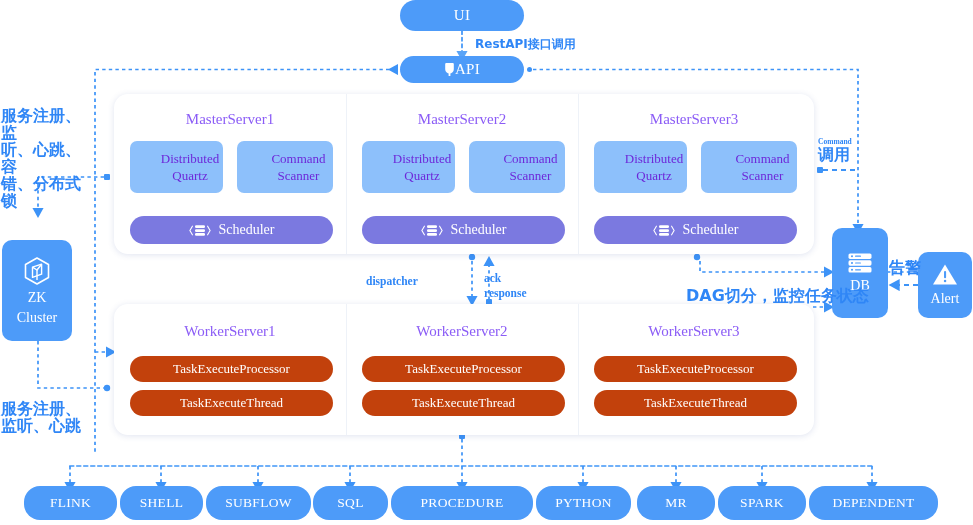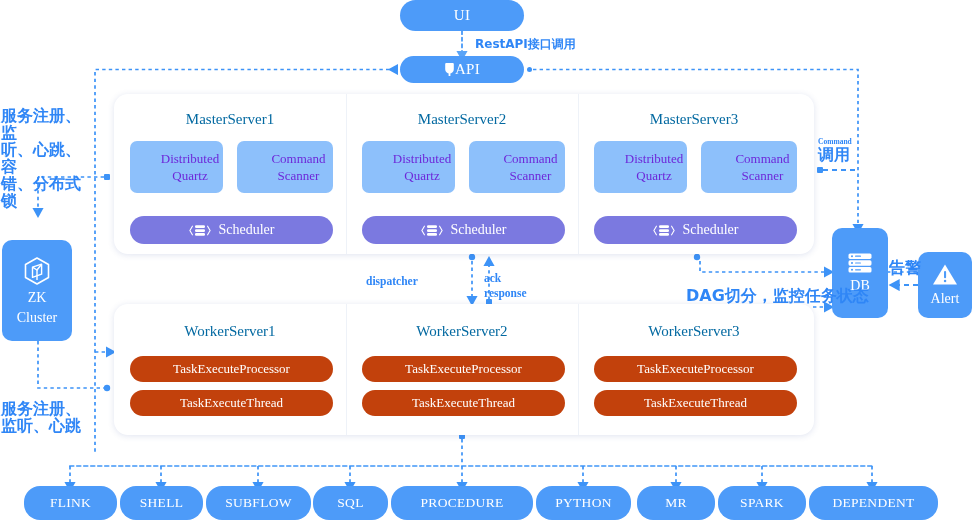--- a/index.html
+++ b/index.html
@@ -12,21 +12,21 @@
     background:#4d9bf9;color:#fff;border-radius:18px;
     display:flex;align-items:center;justify-content:center;
     font-size:15px;letter-spacing:.3px;
   }
   .pill-sm{border-radius:16px;font-size:13.5px;}
   .card{
     background:#fff;border-radius:14px;
     box-shadow:0 1px 6px rgba(60,90,160,.16);
   }
   .grouptitle{
-    color:#0369a1;font-size:15px;text-align:center;width:100%;
+    color:#8b5cf6;font-size:15px;text-align:center;width:100%;
   }
   .subbox{
     background:#8dc0fb;color:#6d28d9;border-radius:7px;
     display:flex;align-items:center;justify-content:center;
     text-align:center;font-size:13px;line-height:17px;padding-left:27px;
   }
   .roundbox{
     background:#c2410c;color:#fff;border-radius:13px;
     display:flex;align-items:center;justify-content:center;
     font-size:13px;

